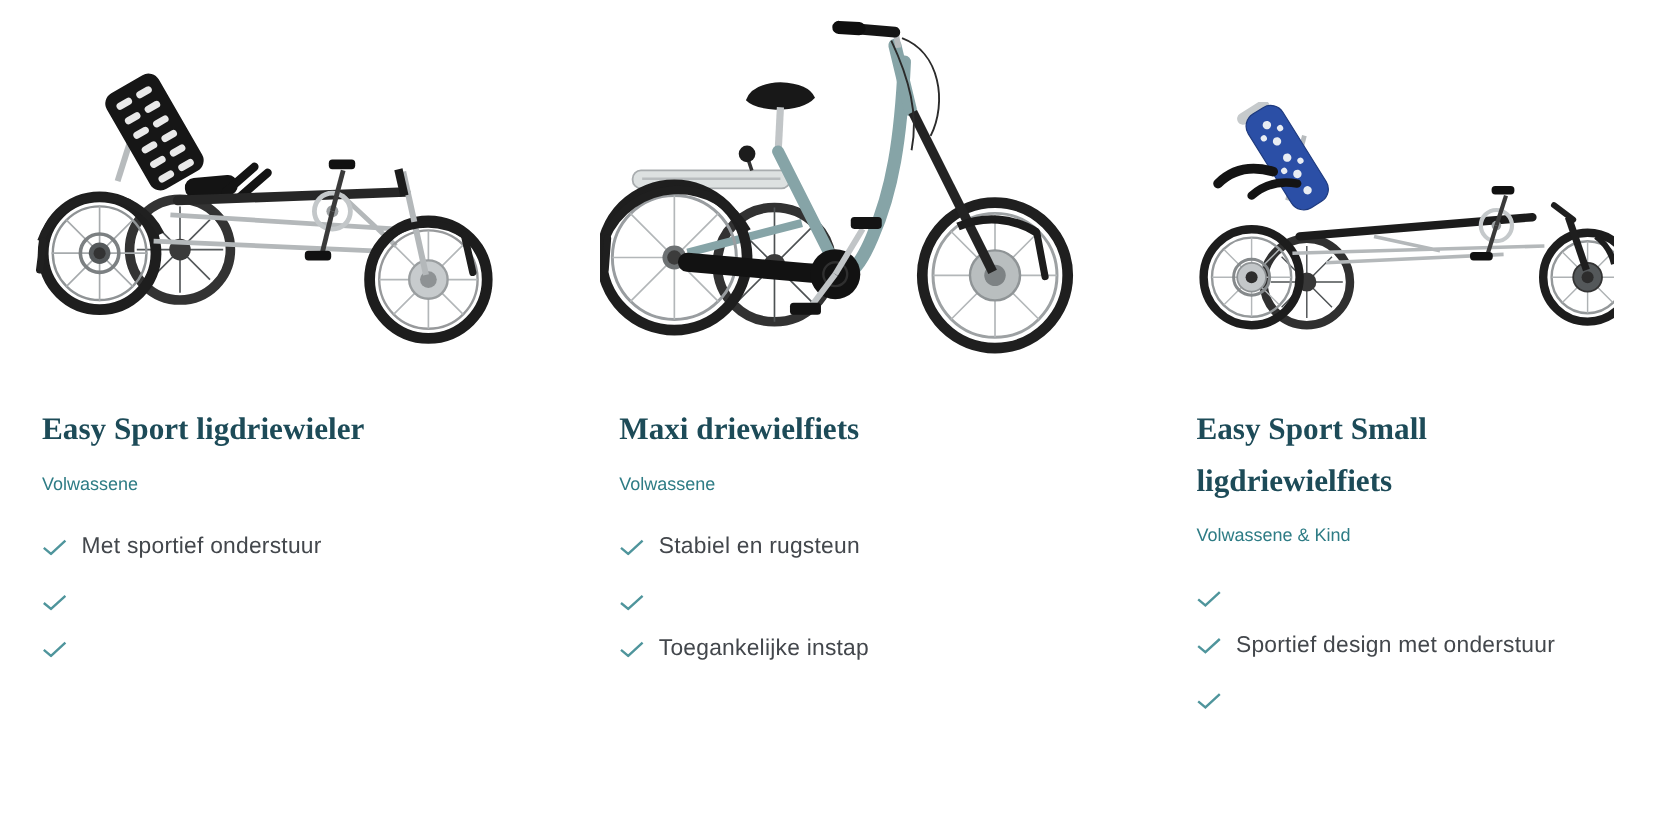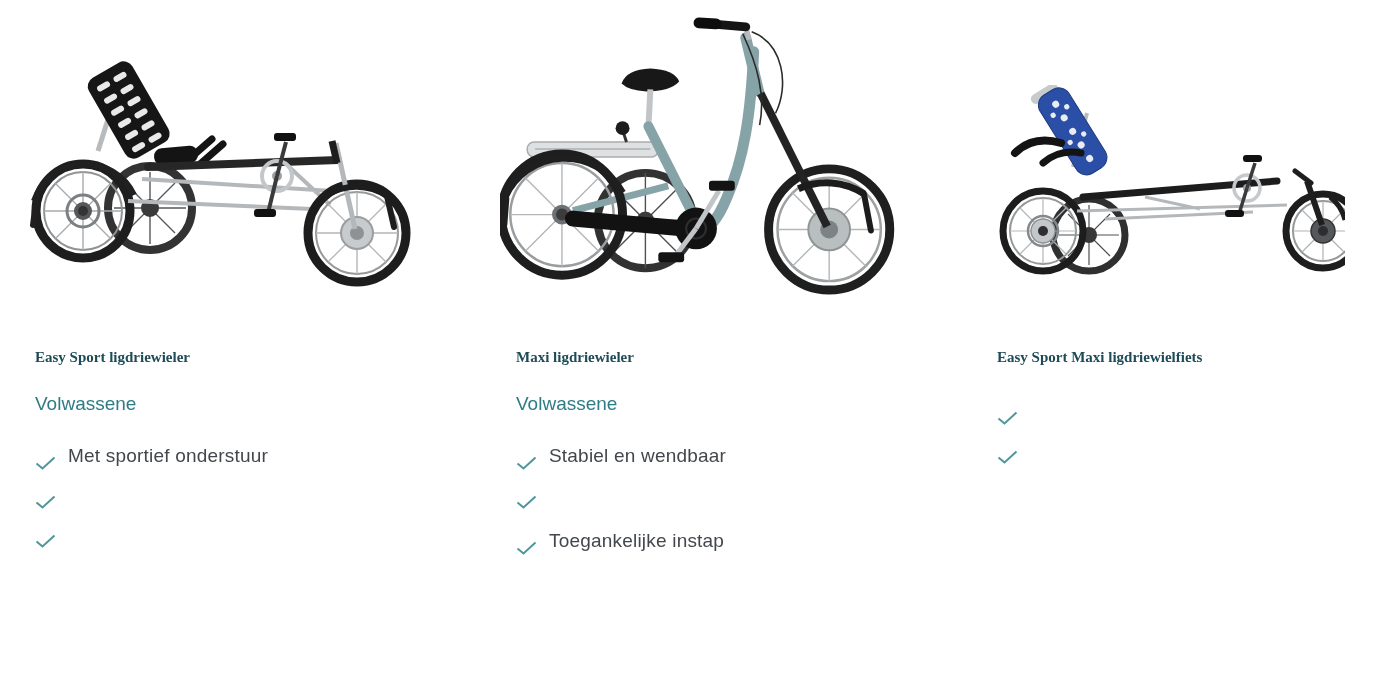--- a/index.html
+++ b/index.html
@@ -20,39 +20,39 @@
   .card.c3{width:375px;}
   .media{position:relative;height:330px;}
   .media svg{position:absolute;display:block;}
   .media .ph1{left:-5px;top:43px;}
   .media .ph2{left:-16px;top:2px;}
   .media .ph3{left:-12px;top:85px;}
   .title{
     margin:6px 0 0 0;
     font-family:"Liberation Serif",serif;
     font-weight:bold;
-    font-size:15px;
+    font-size:26px;
     line-height:43px;
     color:#1d4b58;
     max-width:300px;
   }
   .audience{
     margin-top:12px;
-    font-size:19px;
+    font-size:15px;
     line-height:26px;
     color:#2e7c85;
   }
   ul.features{
     list-style:none;
     margin:24px 0 0 0;
     padding:0;
   }
   li.feature{
     display:flex;
-    align-items:flex-end;
+    align-items:flex-start;
     margin-bottom:17px;
     font-size:19px;
     line-height:29px;
     letter-spacing:0.2px;
     color:#43474c;
   }
   .check{flex:none;width:21px;height:14px;margin:8px 12px 0 0;}
   .ftext{max-width:300px;display:inline-block;}
 </style>
 </head>
@@ -215,28 +215,28 @@
           </g>
 
           <g>
             <line x1="249" y1="38" x2="247" y2="27" stroke="#b7bbbd" stroke-width="5"></line>
             <path d="M199,21 L246,25" stroke="#151515" stroke-width="9" stroke-linecap="round" fill="none"></path>
             <path d="M199,21 L216,22" stroke="#0e0e0e" stroke-width="11" stroke-linecap="round" fill="none"></path>
             <path d="M243,32 C258,64 266,94 260,124 M252,30 C284,42 290,84 276,112" stroke="#2b2b2b" stroke-width="1.6" fill="none"></path>
           </g>
         </svg>
       </div>
-      <h3 class="title">Maxi ligdriewieler</h3>
+      <h3 class="title">Maxi driewielfiets</h3>
       <div class="audience">Volwassene</div>
       <ul class="features">
         <li class="feature">
           <svg class="check" viewBox="0 0 20 14">
               <path d="M1 7.5 L7 12.5 L19 1.5" fill="none" stroke="#4f959c" stroke-width="2"></path>
             </svg>
-          <span class="ftext">Stabiel en wendbaar</span>
+          <span class="ftext">Stabiel en rugsteun</span>
         </li>
         <li class="feature">
           <svg class="check" viewBox="0 0 20 14">
               <path d="M1 7.5 L7 12.5 L19 1.5" fill="none" stroke="#4f959c" stroke-width="2"></path>
             </svg>
         </li>
         <li class="feature">
           <svg class="check" viewBox="0 0 20 14">
               <path d="M1 7.5 L7 12.5 L19 1.5" fill="none" stroke="#4f959c" stroke-width="2"></path>
             </svg>
@@ -302,26 +302,33 @@
             <circle cx="338" cy="146" r="30" fill="none" stroke="#94989a" stroke-width="2"></circle>
             <path d="M338,116 V176 M308,146 H368 M317,125 L359,167 M317,167 L359,125" stroke="#aeb2b4" stroke-width="1.2" fill="none"></path>
             <circle cx="338" cy="146" r="12" fill="#54585a" stroke="#333333" stroke-width="1.5"></circle>
             <circle cx="338" cy="146" r="5" fill="#2d2d2d"></circle>
           </g>
           <line x1="322" y1="96" x2="337" y2="140" stroke="#1e1e1e" stroke-width="6"></line>
           <path d="M310,86 L326,98" stroke="#1e1e1e" stroke-width="5" stroke-linecap="round" fill="none"></path>
           <path d="M345,112 A40 40 0 0 1 360,135" fill="none" stroke="#1d1d1d" stroke-width="5"></path>
         </svg>
       </div>
-      <h3 class="title">Easy Sport Maxi ligdriewielfiets</h3>
+      <h3 class="title">Easy Sport Small ligdriewielfiets</h3>
+      <div class="audience">Volwassene &amp; Kind</div>
       <ul class="features">
         <li class="feature">
           <svg class="check" viewBox="0 0 20 14">
               <path d="M1 7.5 L7 12.5 L19 1.5" fill="none" stroke="#4f959c" stroke-width="2"></path>
             </svg>
+        </li>
+        <li class="feature">
+          <svg class="check" viewBox="0 0 20 14">
+              <path d="M1 7.5 L7 12.5 L19 1.5" fill="none" stroke="#4f959c" stroke-width="2"></path>
+            </svg>
+          <span class="ftext">Sportief design met onderstuur</span>
         </li>
         <li class="feature">
           <svg class="check" viewBox="0 0 20 14">
               <path d="M1 7.5 L7 12.5 L19 1.5" fill="none" stroke="#4f959c" stroke-width="2"></path>
             </svg>
         </li>
       </ul>
     </article>
 
   </div>

